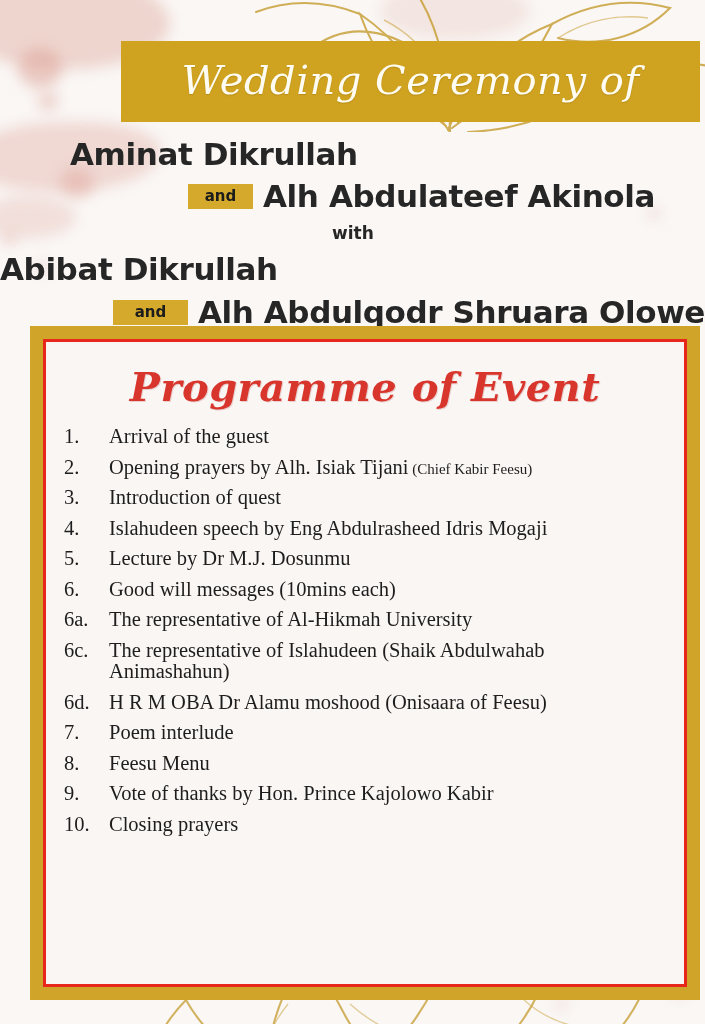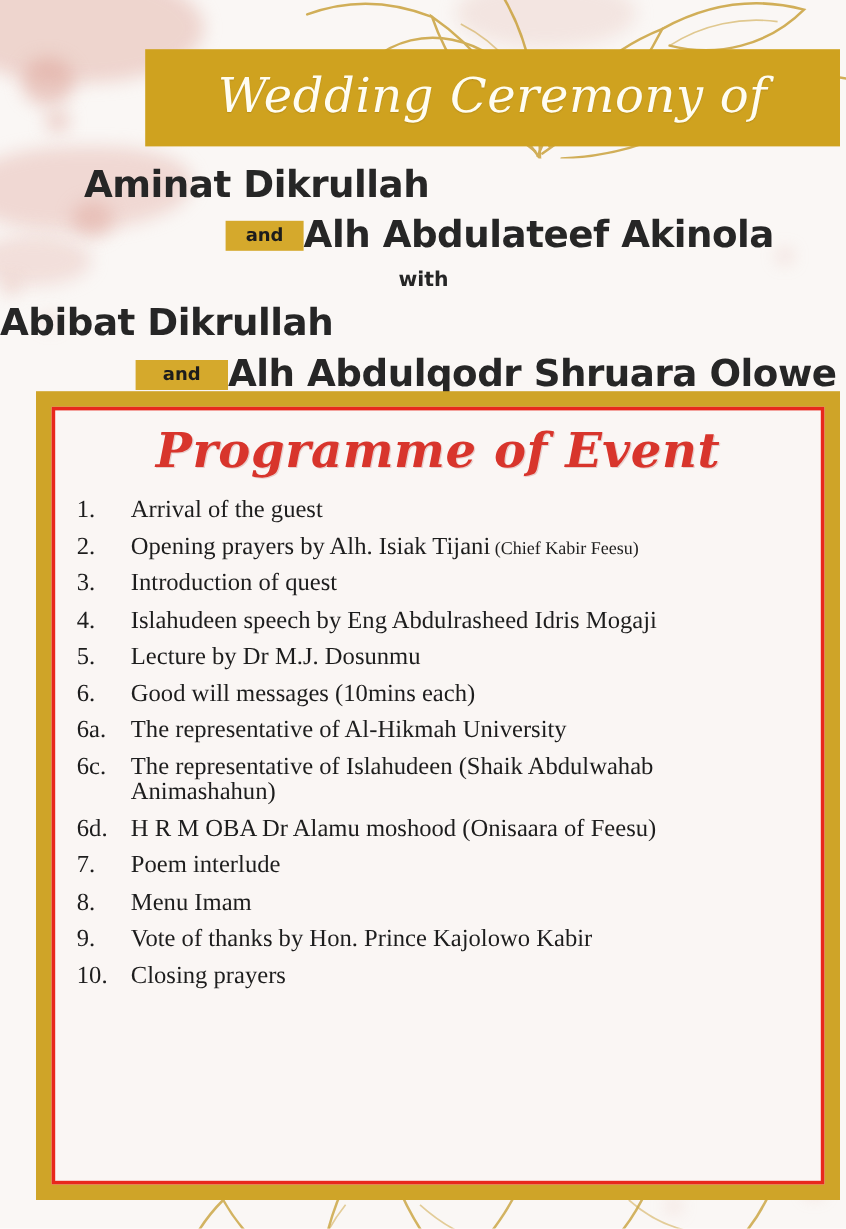--- a/index.html
+++ b/index.html
@@ -110,21 +110,21 @@
   .and-chip {
     display: inline-flex;
     align-items: center;
     justify-content: center;
     background: #d5a92c;
     color: #1c1c1c;
     font-family: "DejaVu Sans", sans-serif;
     font-weight: 700;
     font-size: 15px;
     height: 25px;
-    margin-right: 0;
+    margin-right: 10px;
   }
   .chip-a { width: 65px; }
   .chip-b { width: 77px; }
 
   
   .card {
     position: absolute;
     left: 30px;
     top: 326px;
     width: 670px;
@@ -132,21 +132,21 @@
     background: #cfa428;
     box-sizing: border-box;
     padding: 13px;
   }
   .card-inner {
     width: 100%;
     height: 100%;
     box-sizing: border-box;
     border: 3px solid #e8271c;
     background: #faf6f4;
-    padding: 0 18px 10px 18px;
+    padding: 11px 18px 10px 18px;
   }
   .card-title {
     text-align: center;
     font-family: "DejaVu Serif", serif;
     font-style: italic;
     font-weight: 700;
     font-size: 40px;
     color: #d8352c;
     letter-spacing: 0.5px;
     margin: 10px 0 16px 0;
@@ -304,21 +304,21 @@
           <div class="p-item">
             <div class="p-num">6d.</div>
             <div class="p-text">H R M OBA Dr Alamu moshood (Onisaara of Feesu)</div>
           </div>
           <div class="p-item">
             <div class="p-num">7.</div>
             <div class="p-text">Poem interlude</div>
           </div>
           <div class="p-item">
             <div class="p-num">8.</div>
-            <div class="p-text">Menu Imam</div>
+            <div class="p-text">Feesu Menu</div>
           </div>
           <div class="p-item">
             <div class="p-num">9.</div>
             <div class="p-text">Vote of thanks by Hon. Prince Kajolowo Kabir</div>
           </div>
           <div class="p-item">
             <div class="p-num">10.</div>
             <div class="p-text">Closing prayers</div>
           </div>
         </div>

